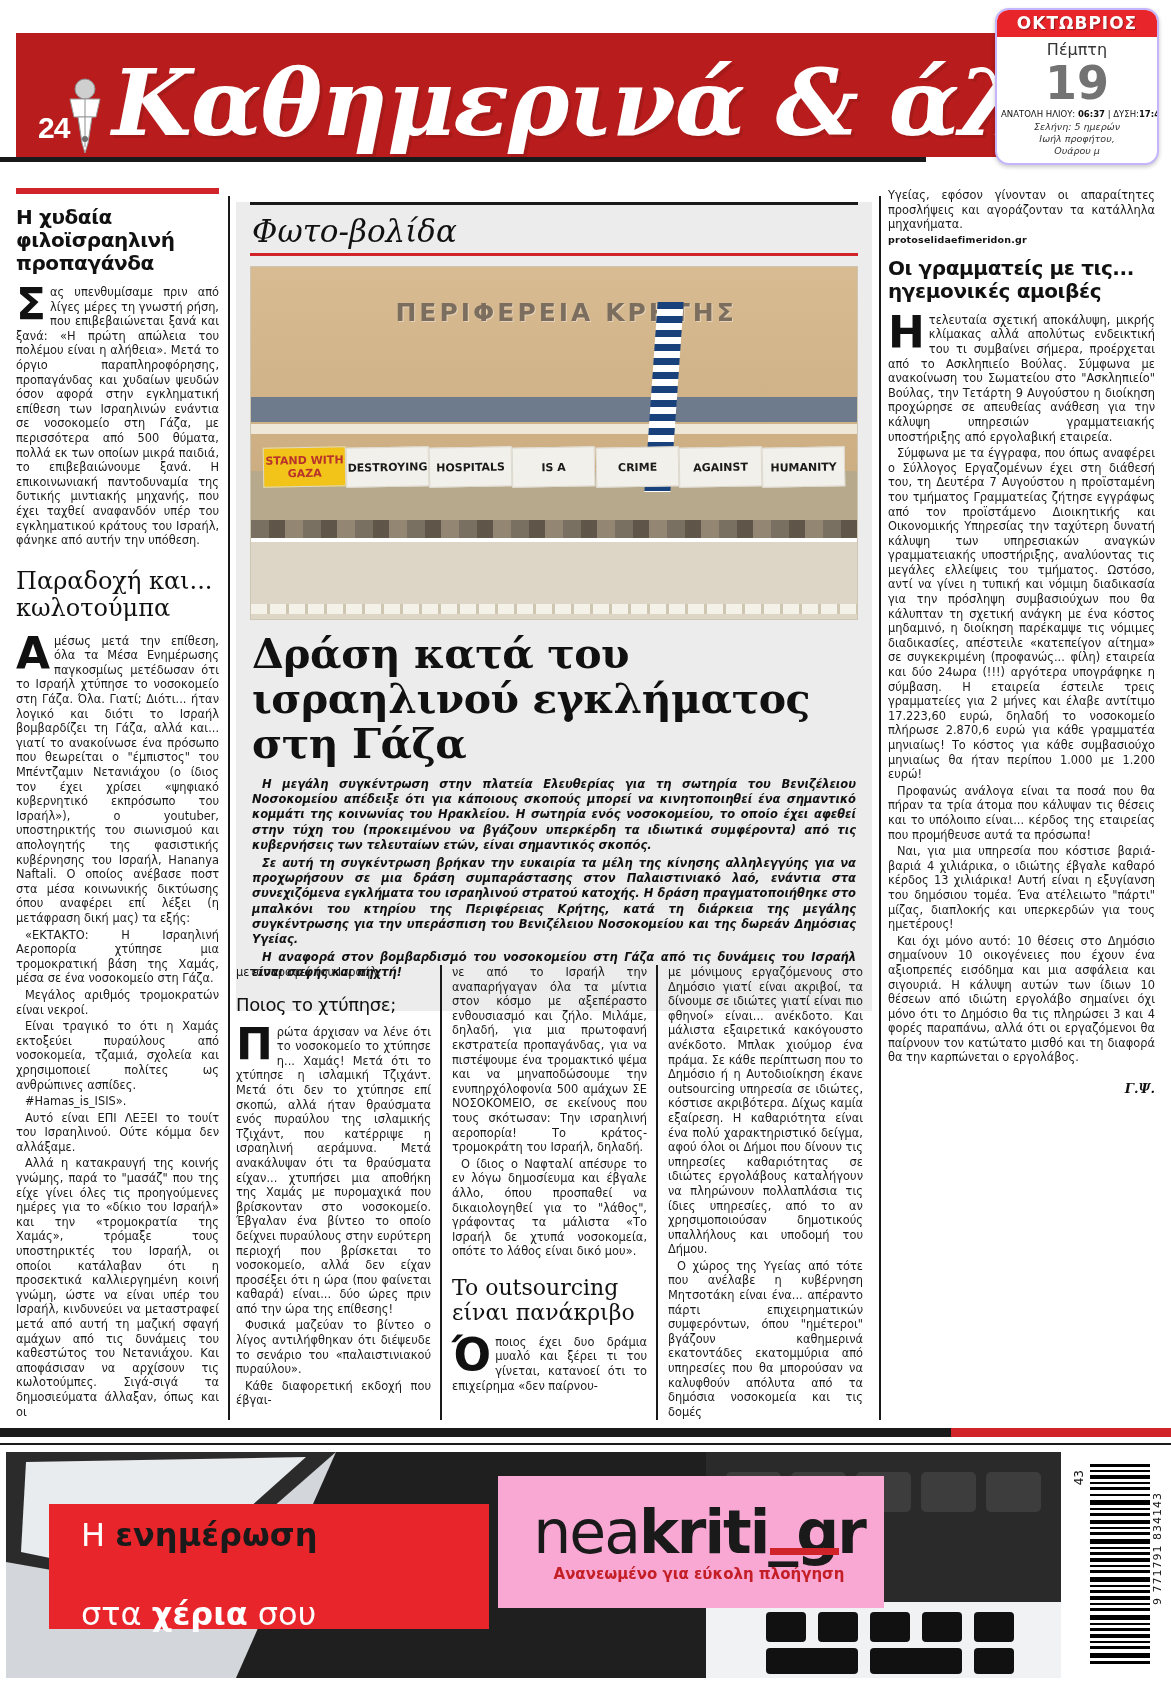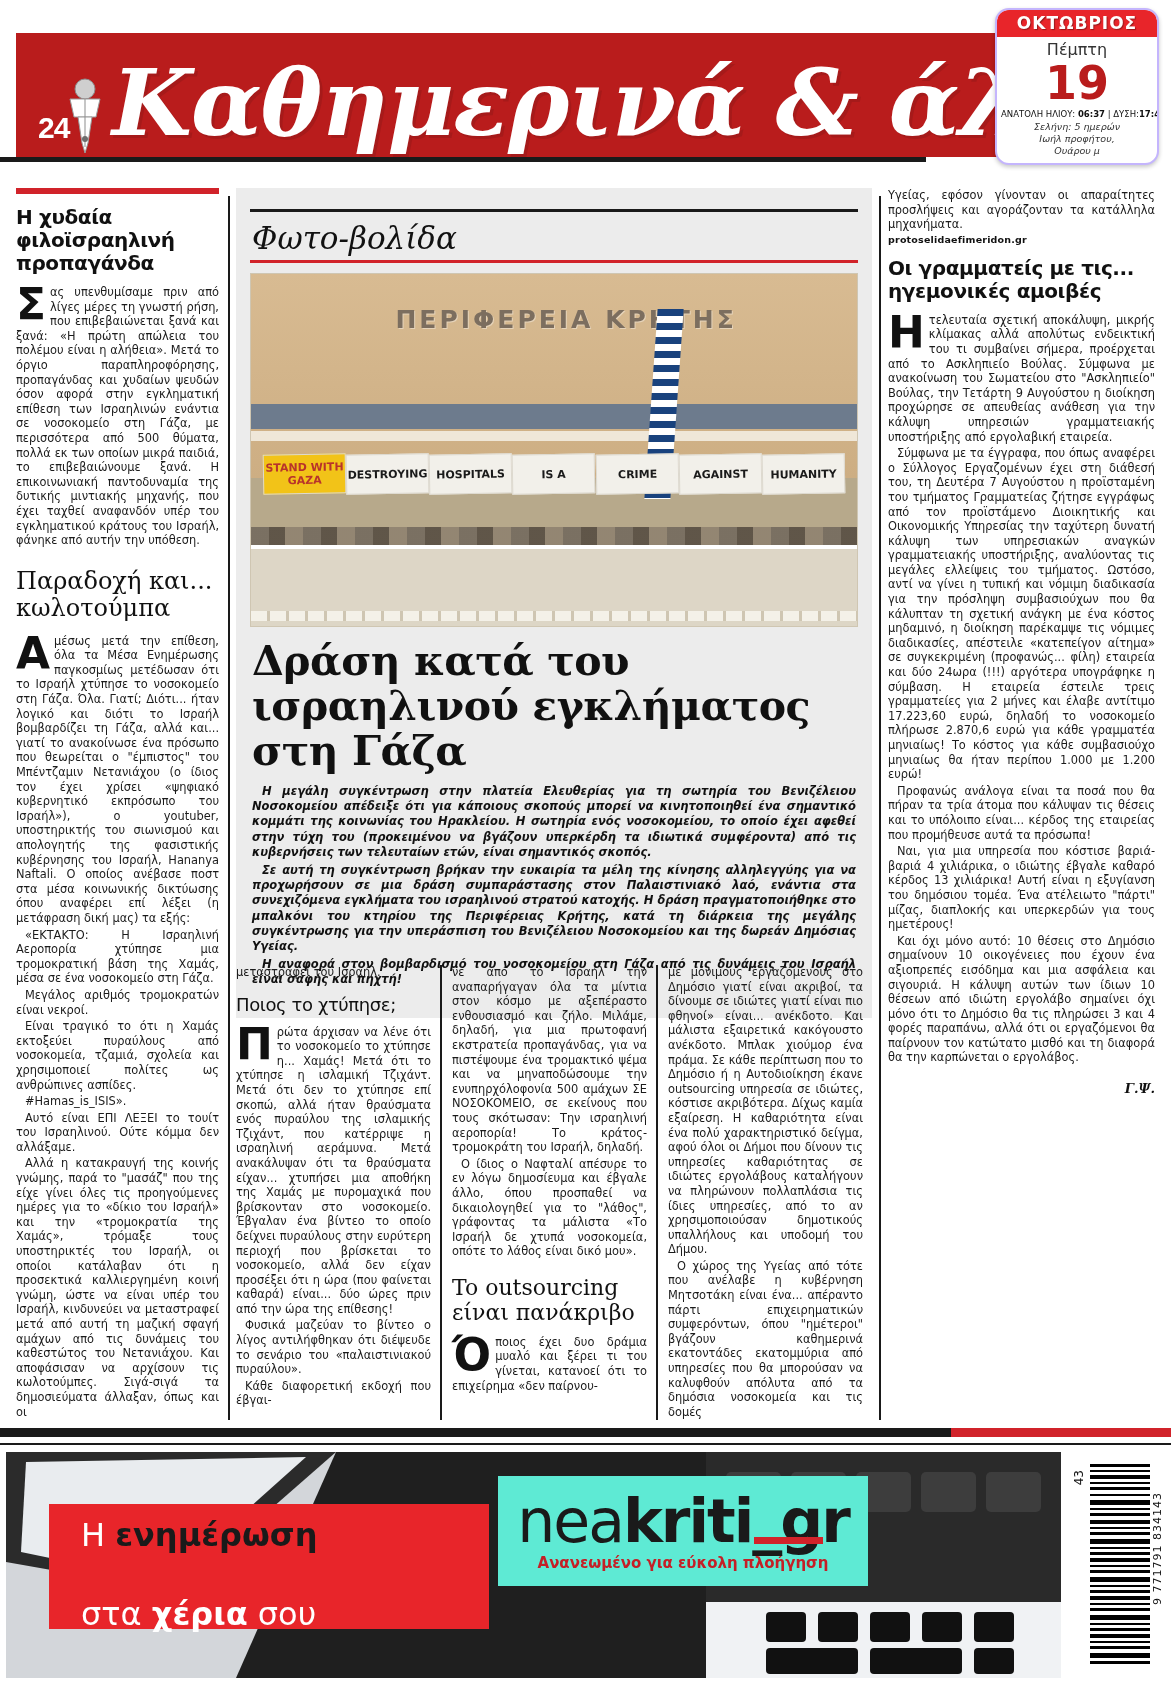--- a/index.html
+++ b/index.html
@@ -35,21 +35,21 @@
     background:#fff;border:2px solid #c4b5fd;border-radius:14px;
     box-shadow:0 2px 4px rgba(0,0,0,.22);text-align:center;overflow:hidden;
   }
   .date-month{
     background:#e8252a;color:#fff;font-weight:bold;font-size:17px;
     letter-spacing:1px;padding:3px 0 4px;
     border-radius:10px 10px 0 0;
     text-shadow:1px 1px 1px rgba(0,0,0,.35);
   }
   .date-day-name{font-size:16px;color:#333;padding-top:3px;}
-  .date-day-num{font-size:46px;font-weight:bold;line-height:46px;color:#b91c1c;padding:1px 0 3px;}
+  .date-day-num{font-size:46px;font-weight:bold;line-height:46px;color:#737373;padding:1px 0 3px;}
   .date-sun{font-size:8.5px;color:#111;padding:0 4px 1px;white-space:nowrap;}
   .date-sun b{font-weight:bold;}
   .date-moon{font-size:9.5px;font-style:italic;color:#333;line-height:12px;padding:1px 5px 6px;}
 
   
   .col-left{position:absolute;left:16px;top:188px;width:203px;}
   .rule-red{height:6px;background:#d1232a;width:100%;}
   h2.sub-head{
     font-family:"DejaVu Sans","Liberation Sans",sans-serif;
     font-size:20px;line-height:23px;font-weight:bold;margin:12px 0 10px;color:#111;
@@ -66,21 +66,21 @@
   }
   .body-text.indent{text-indent:9px;}
   .dropcap::first-letter{
     float:left;font-size:44px;line-height:36px;font-weight:bold;
     font-family:"DejaVu Sans","Liberation Sans",sans-serif;
     padding:2px 4px 0 0;color:#111;
   }
 
   
   .col-center{position:absolute;left:236px;top:188px;width:636px;}
-  .feature-box{background:#ececec;padding:7px 0 10px;position:relative;}
+  .feature-box{background:#ececec;padding:0 0 10px;position:relative;}
   .kicker-rule-top{height:3px;background:#1a1a1a;margin:14px 14px 0;}
   .kicker{
     font-family:"DejaVu Serif","Liberation Serif",serif;
     font-style:italic;font-size:31px;color:#111;padding:8px 0 4px 16px;
   }
   .kicker-rule-bot{height:3px;background:#d1232a;margin:0 14px 10px;}
   .photo{
     margin:0 14px;height:352px;position:relative;overflow:hidden;background:#b7a98b;
     border:1px solid #cfc6b2;
   }
@@ -137,22 +137,22 @@
     font-family:"DejaVu Sans","Liberation Sans",sans-serif;
   }
   .ad-line1 b{font-weight:bold;color:#1a1a1a;}
   .ad-line2{
     position:absolute;left:75px;top:120px;color:#fff;font-size:32px;line-height:34px;
     font-family:"DejaVu Sans","Liberation Sans",sans-serif;
     margin-top:25px;
   }
   .ad-line2 b{font-weight:bold;color:#fff;}
   .ad-logo-box{
-    position:absolute;left:492px;top:24px;width:370px;height:110px;background:#5eead4;
-    display:flex;flex-direction:column;align-items:center;justify-content:center;
+    position:absolute;left:492px;top:24px;width:370px;height:132px;background:#f9a8d4;
+    display:flex;flex-direction:column;align-items:center;justify-content:center;padding-left:16px;
   }
   .ad-logo{
     font-size:60px;line-height:62px;color:#1a1a1a;
     font-family:"DejaVu Sans","Liberation Sans",sans-serif;letter-spacing:-2px;
   }
   .ad-logo .lite{font-weight:normal;}
   .ad-logo .bold{font-weight:bold;}
   .ad-logo .und{position:relative;}
   .ad-logo .und::after{
     content:"";position:absolute;left:2px;right:26px;bottom:12px;height:7px;background:#d1232a;

